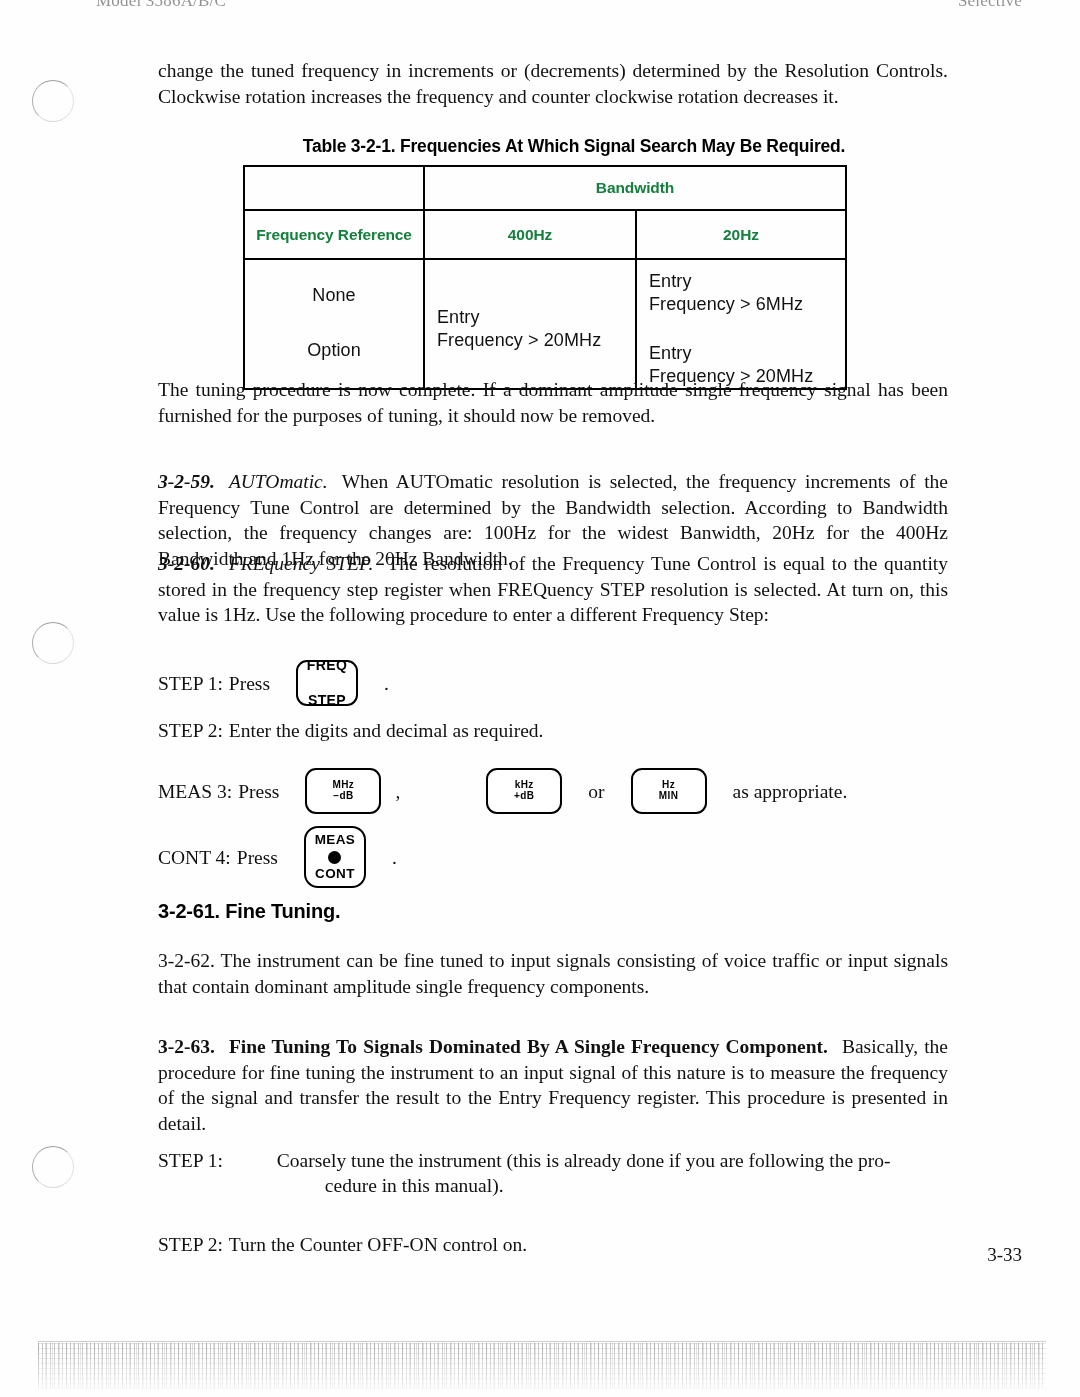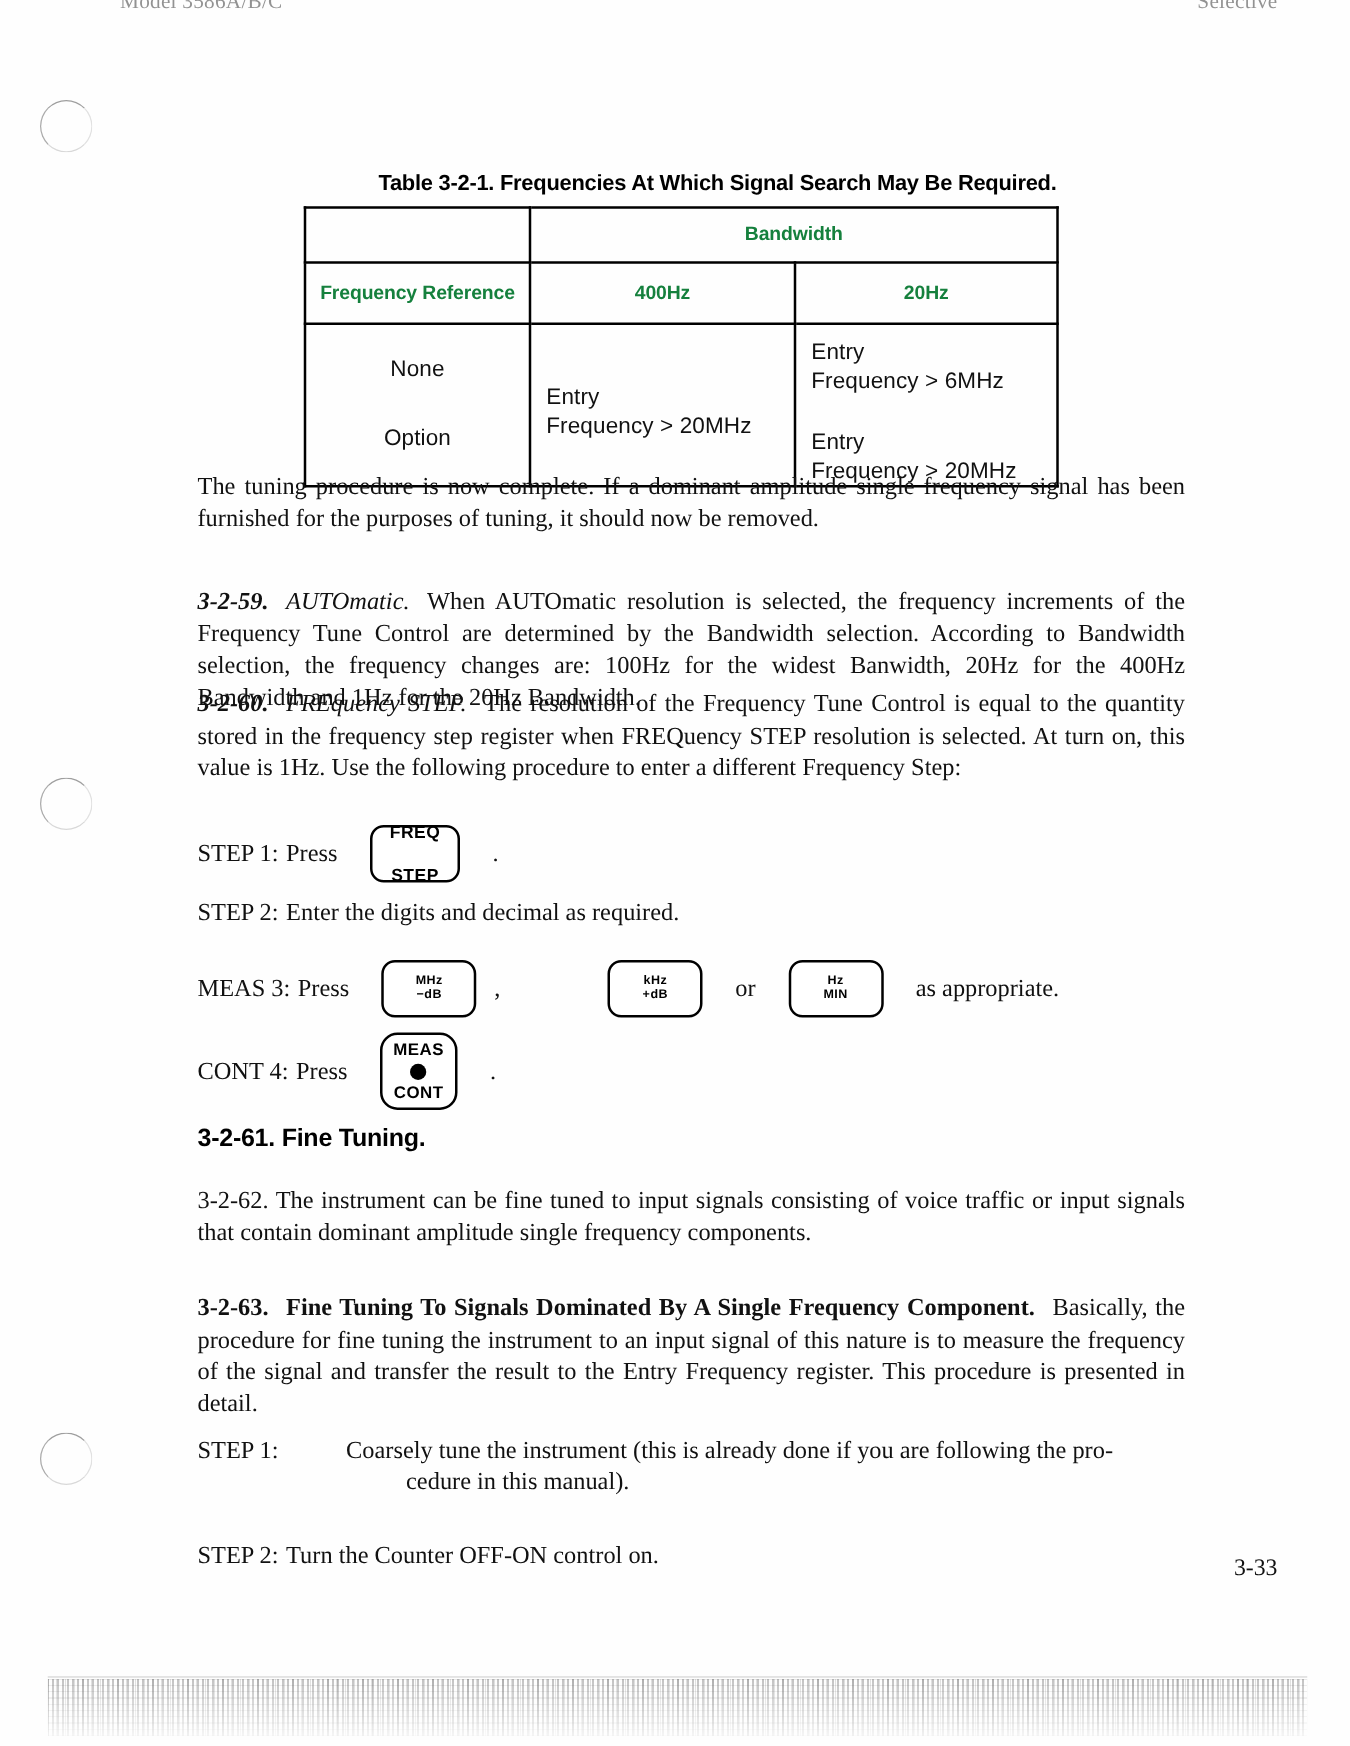--- a/index.html
+++ b/index.html
@@ -160,21 +160,21 @@
     background: #fff;
     vertical-align: middle;
     box-sizing: border-box;
   }
   .keycap .k-line {
     line-height: 1.06;
     letter-spacing: .4px;
     white-space: nowrap;
   }
   .key-freqstep {
-    width: 72px; height: 46px;
+    width: 62px; height: 46px;
     font-size: 14px;
     gap: 20px;
   }
   .key-unit {
     width: 76px; height: 46px;
     font-size: 10px;
   }
   .key-meas {
     width: 62px; height: 62px;
     font-size: 13.5px;
@@ -262,20 +262,23 @@
 
   <div class="head-clip">
     <div class="runhead left">Model 3586A/B/C</div>
     <div class="runhead right">Selective</div>
   </div>
 
   <div class="hole h1"></div>
   <div class="hole h2"></div>
   <div class="hole h3"></div>
 
+  <div class="blk" style="top:58px;">
+    <p class="para lastline-left">change the tuned frequency in increments or (decrements) determined by the Resolution Controls. Clockwise rotation increases the frequency and counter clockwise rotation decreases it.</p>
+  </div>
 
   <div class="table-caption">Table 3-2-1.  Frequencies At Which Signal Search May Be Required.</div>
 
   <div class="tbl-wrap">
     <table class="grid">
       <colgroup>
         <col class="col-a">
           <col class="col-b">
           <col class="col-c">
       </colgroup>

